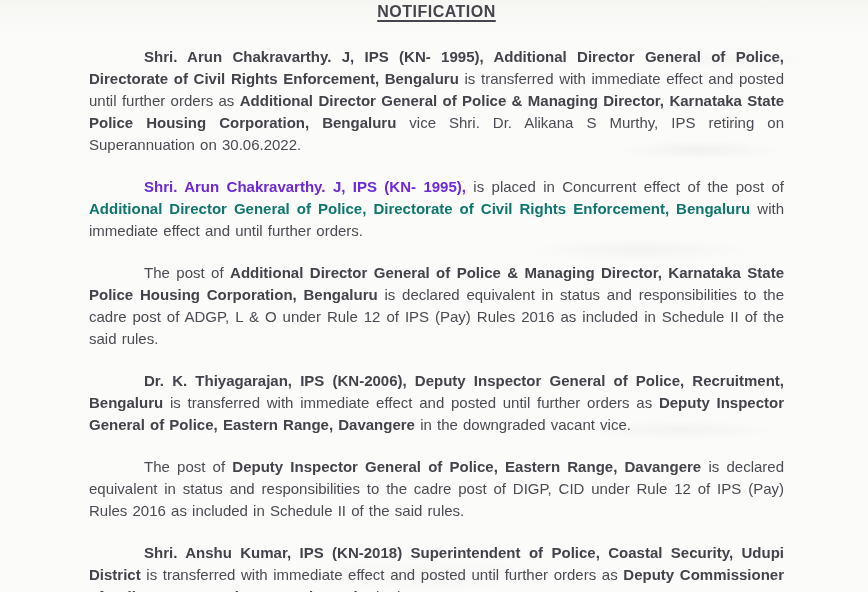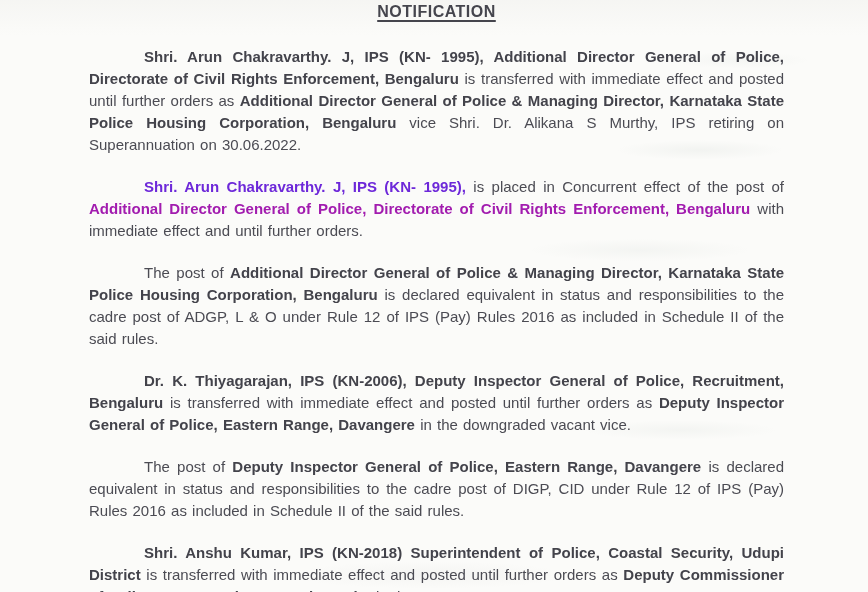--- a/index.html
+++ b/index.html
@@ -62,19 +62,19 @@
 </style>
 </head>
 <body style="background: rgb(251, 251, 249);">
 
 <div class="scan-noise"></div>
 
 <div class="page" style="color: rgb(75, 75, 83);">
   <h1 class="title"><span>NOTIFICATION</span></h1>
   <div id="paragraphs">
       <p class="para"><b style="color: rgb(67, 67, 75);">Shri. Arun Chakravarthy. J, IPS (KN- 1995), Additional Director General of Police, Directorate of Civil Rights Enforcement, Bengaluru</b><span> is transferred with immediate effect and posted until further orders as </span><b style="color: rgb(67, 67, 75);">Additional Director General of Police &amp; Managing Director, Karnataka State Police Housing Corporation, Bengaluru</b><span> vice Shri. Dr. Alikana S Murthy, IPS retiring on Superannuation on 30.06.2022.</span></p>
-      <p class="para"><b style="color: #6d28d9;">Shri. Arun Chakravarthy. J, IPS (KN- 1995),</b><span> is placed in Concurrent effect of the post of </span><b style="color: #a21caf;">Additional Director General of Police, Directorate of Civil Rights Enforcement, Bengaluru</b><span> with immediate effect and until further orders.</span></p>
+      <p class="para"><b style="color: #6d28d9;">Shri. Arun Chakravarthy. J, IPS (KN- 1995),</b><span> is placed in Concurrent effect of the post of </span><b style="color: #0f766e;">Additional Director General of Police, Directorate of Civil Rights Enforcement, Bengaluru</b><span> with immediate effect and until further orders.</span></p>
       <p class="para italic"><span>The post of </span><b style="color: rgb(67, 67, 75);">Additional Director General of Police &amp; Managing Director, Karnataka State Police Housing Corporation, Bengaluru</b><span> is declared equivalent in status and responsibilities to the cadre post of ADGP, L &amp; O under Rule 12 of IPS (Pay) Rules 2016 as included in Schedule II of the said rules.</span></p>
       <p class="para"><b style="color: rgb(67, 67, 75);">Dr. K. Thiyagarajan, IPS (KN-2006), Deputy Inspector General of Police, Recruitment, Bengaluru</b><span> is transferred with immediate effect and posted until further orders as </span><b style="color: rgb(67, 67, 75);">Deputy Inspector General of Police, Eastern Range, Davangere</b><span> in the downgraded vacant vice.</span></p>
       <p class="para italic"><span>The post of </span><b style="color: rgb(67, 67, 75);">Deputy Inspector General of Police, Eastern Range, Davangere</b><span> is declared equivalent in status and responsibilities to the cadre post of DIGP, CID under Rule 12 of IPS (Pay) Rules 2016 as included in Schedule II of the said rules.</span></p>
       <p class="para"><b style="color: rgb(67, 67, 75);">Shri. Anshu Kumar, IPS (KN-2018) Superintendent of Police, Coastal Security, Udupi District</b><span> is transferred with immediate effect and posted until further orders as </span><b style="color: rgb(67, 67, 75);">Deputy Commissioner of Police, Law &amp; Order, Mangaluru City</b><span> in the vacant post.</span></p>
     </div>
 </div>
 
 </body></html>

